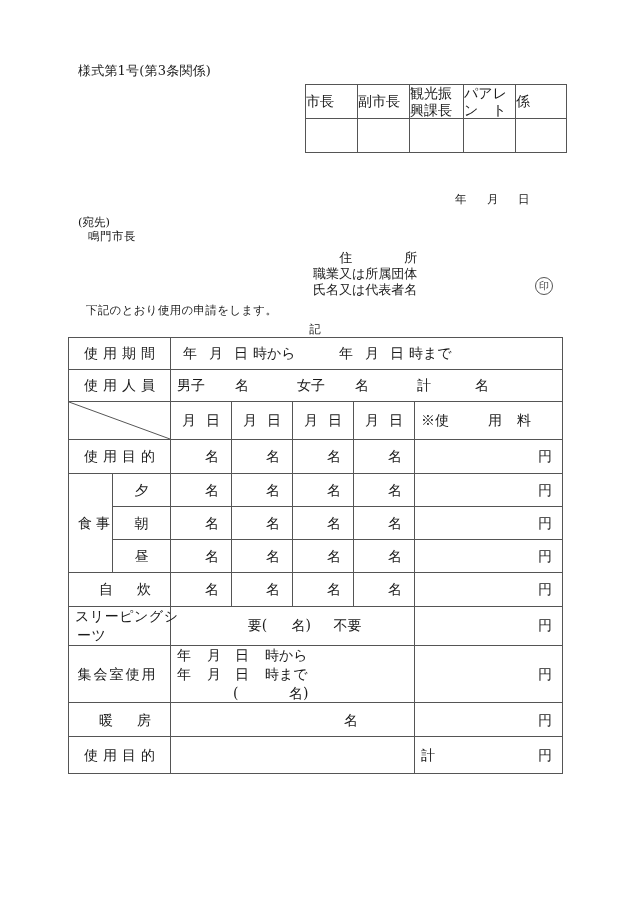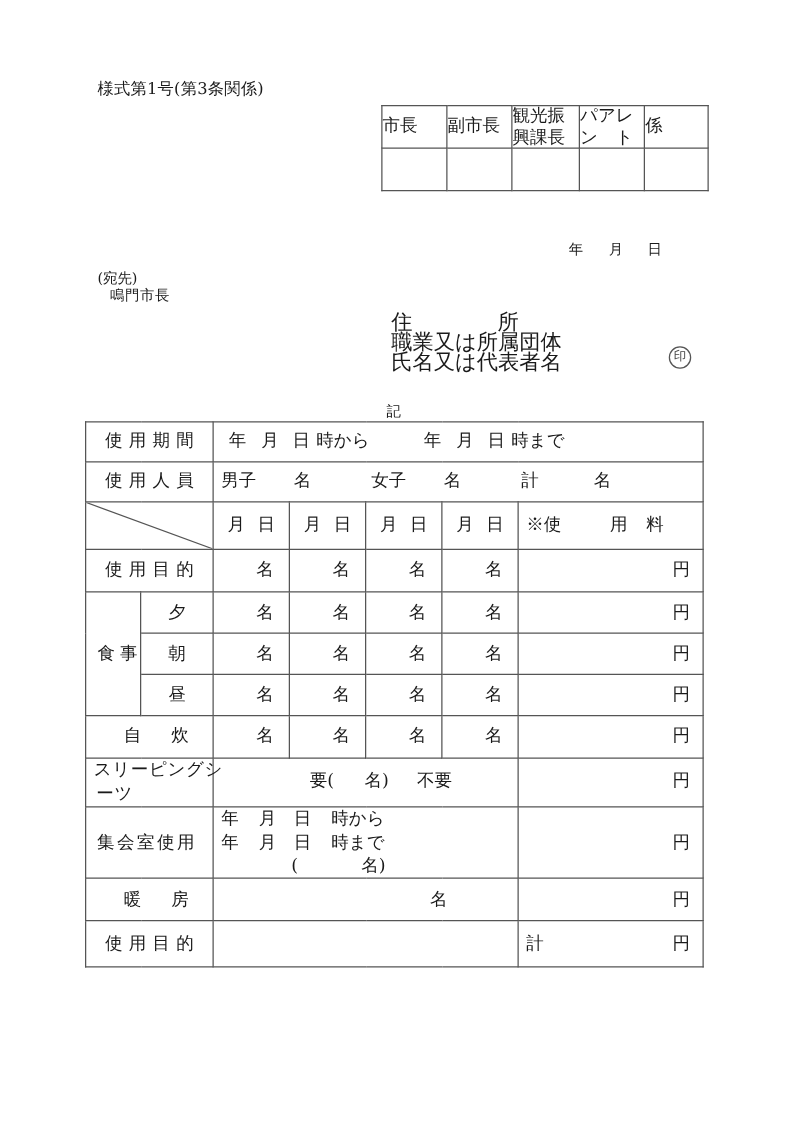--- a/index.html
+++ b/index.html
@@ -96,22 +96,23 @@
     top: 229px;
     font-size: 11.5px;
     letter-spacing: 0.5px;
   }
 
   
   .applicant {
     position: absolute;
     left: 313px;
     top: 250px;
-    font-size: 17px;
+    font-size: 13px;
     line-height: 16px;
+    text-align: right;
   }
   .applicant div { white-space: nowrap; }
   .applicant .r1 { letter-spacing: 0px; }
   .seal {
     position: absolute;
     left: 535px;
     top: 277px;
     width: 16px;
     height: 16px;
     border: 1px solid #555;
@@ -285,20 +286,21 @@
   <div class="addressee-label">(宛先)</div>
   <div class="addressee-name">鳴門市長</div>
 
   <div class="applicant">
     <div class="r1">住　　　　所</div>
     <div>職業又は所属団体</div>
     <div>氏名又は代表者名</div>
   </div>
   <div class="seal">印</div>
 
+  <div class="intro">下記のとおり使用の申請をします。</div>
   <div class="ki">記</div>
 
   <table class="main-table">
     <colgroup>
       <col style="width:44px">
       <col style="width:58px">
       <col style="width:61px">
       <col style="width:61px">
       <col style="width:61px">
       <col style="width:61px">

